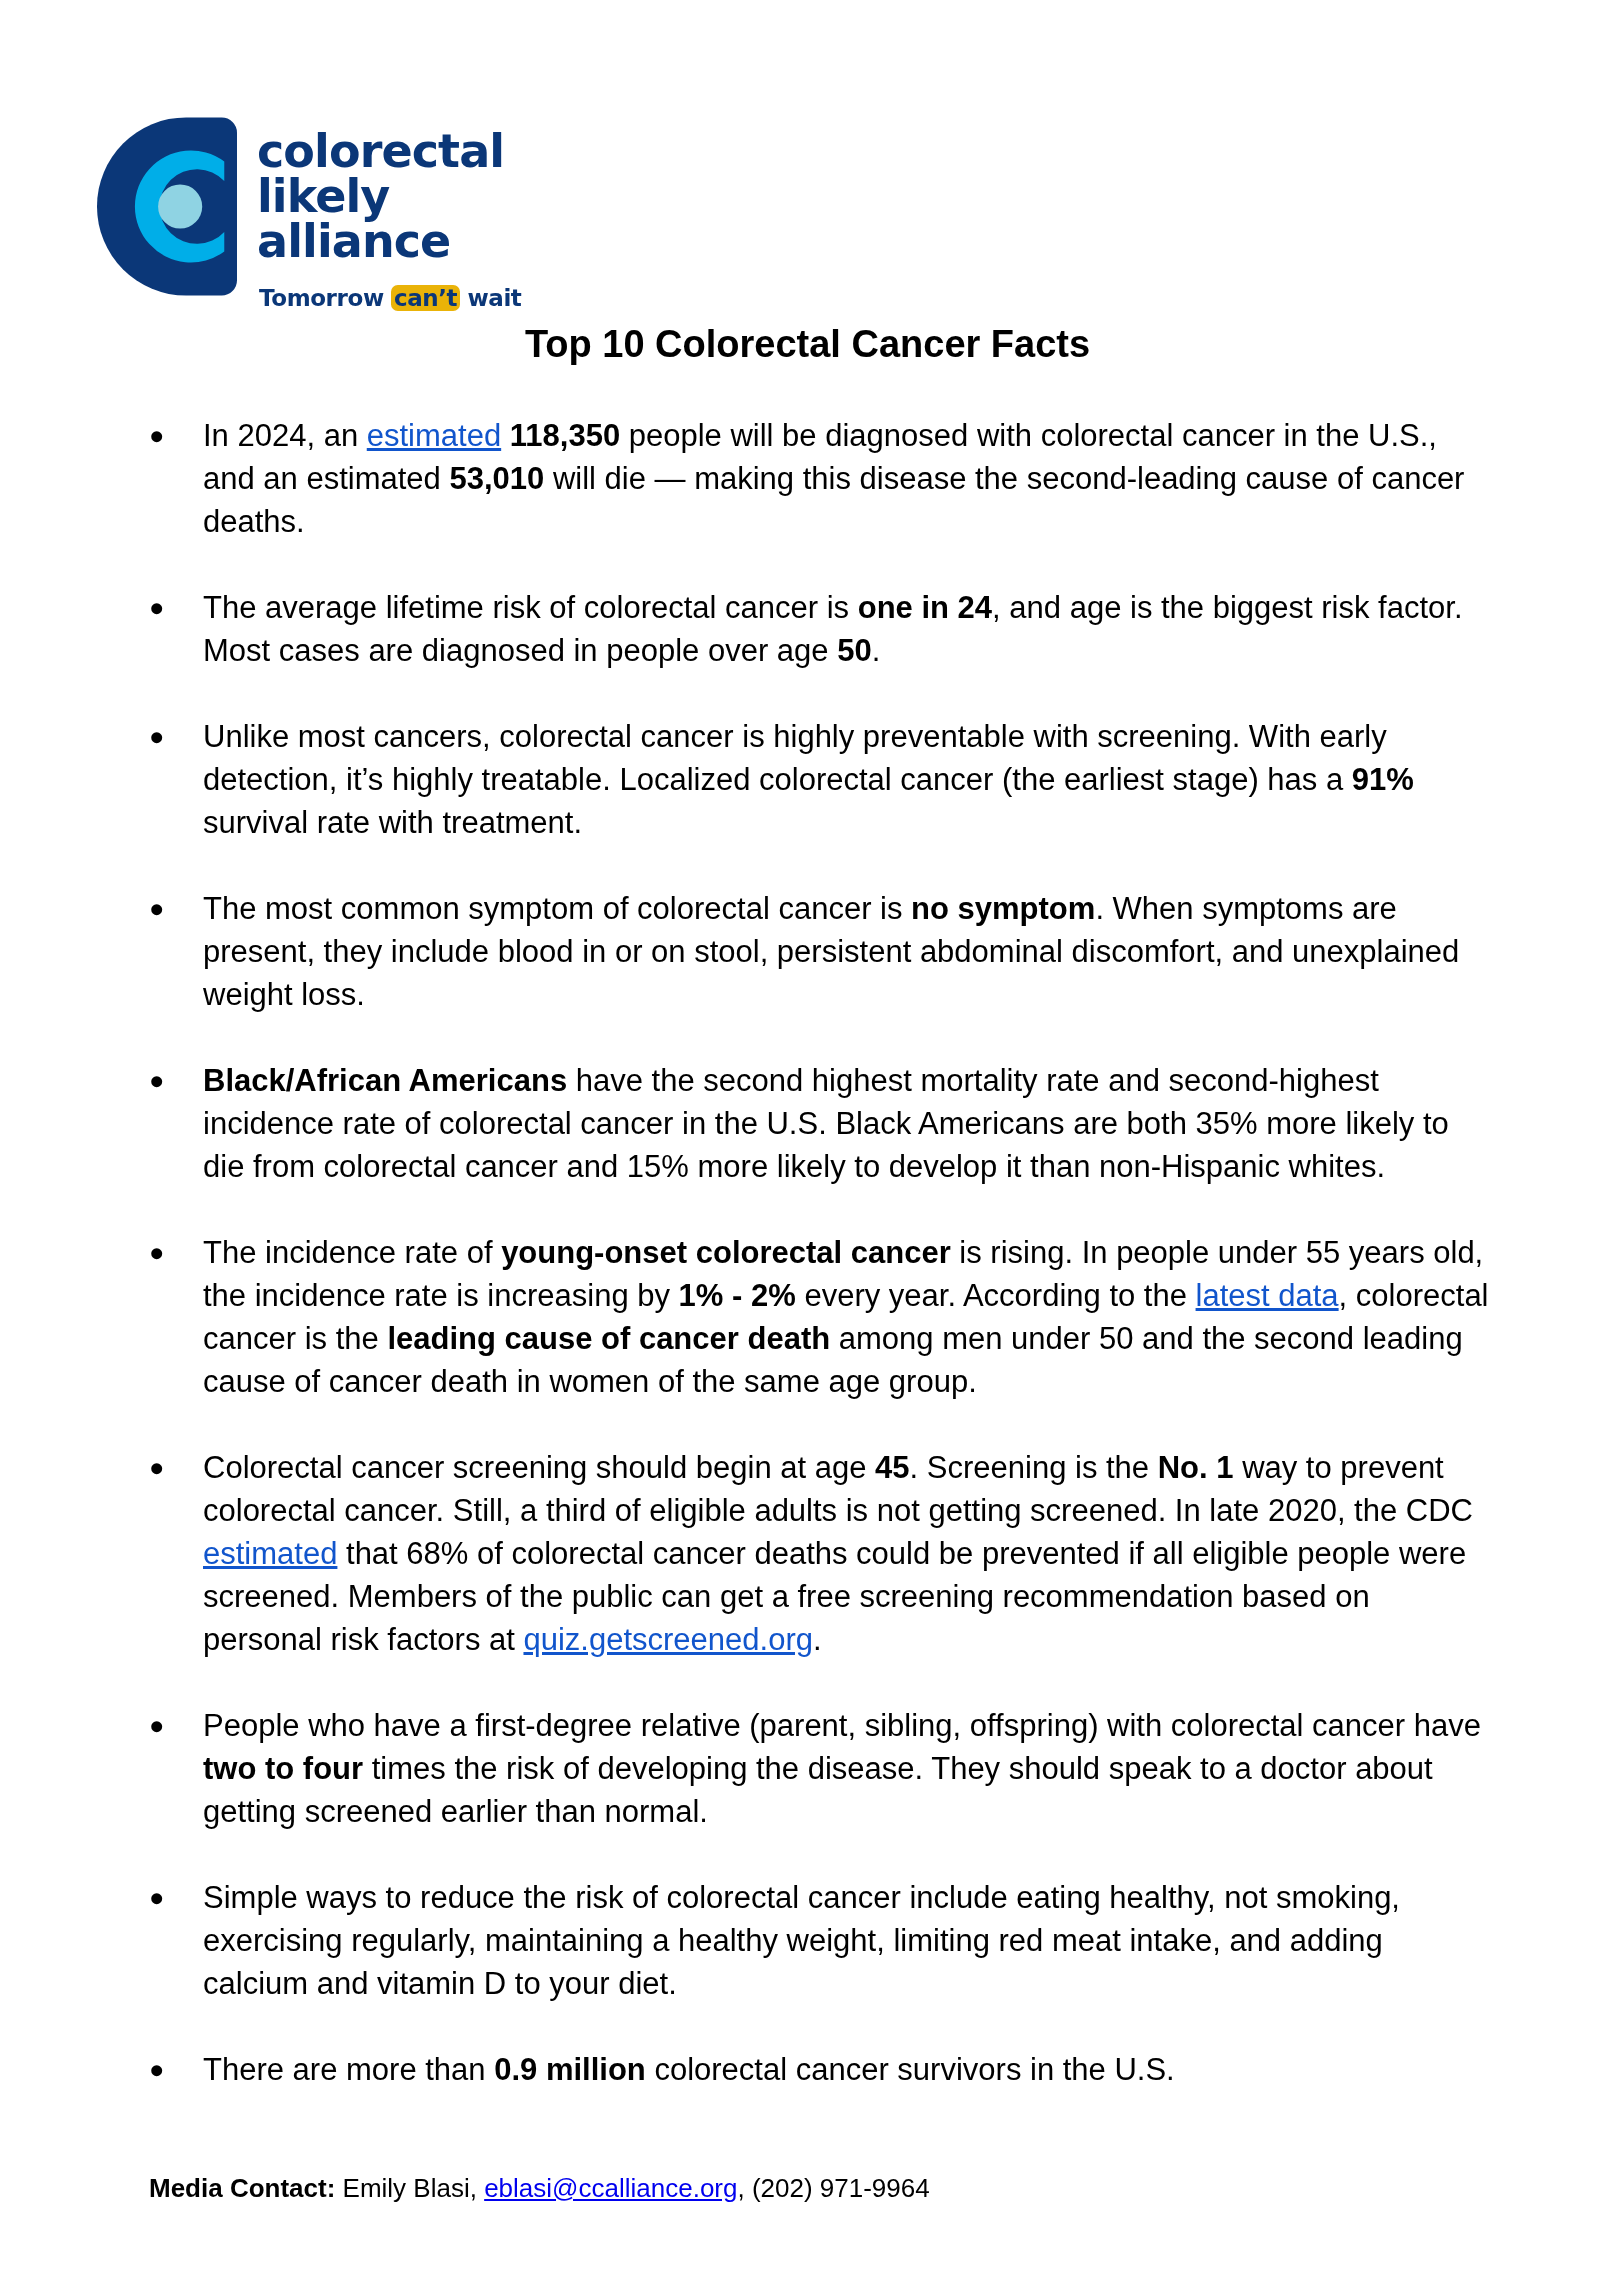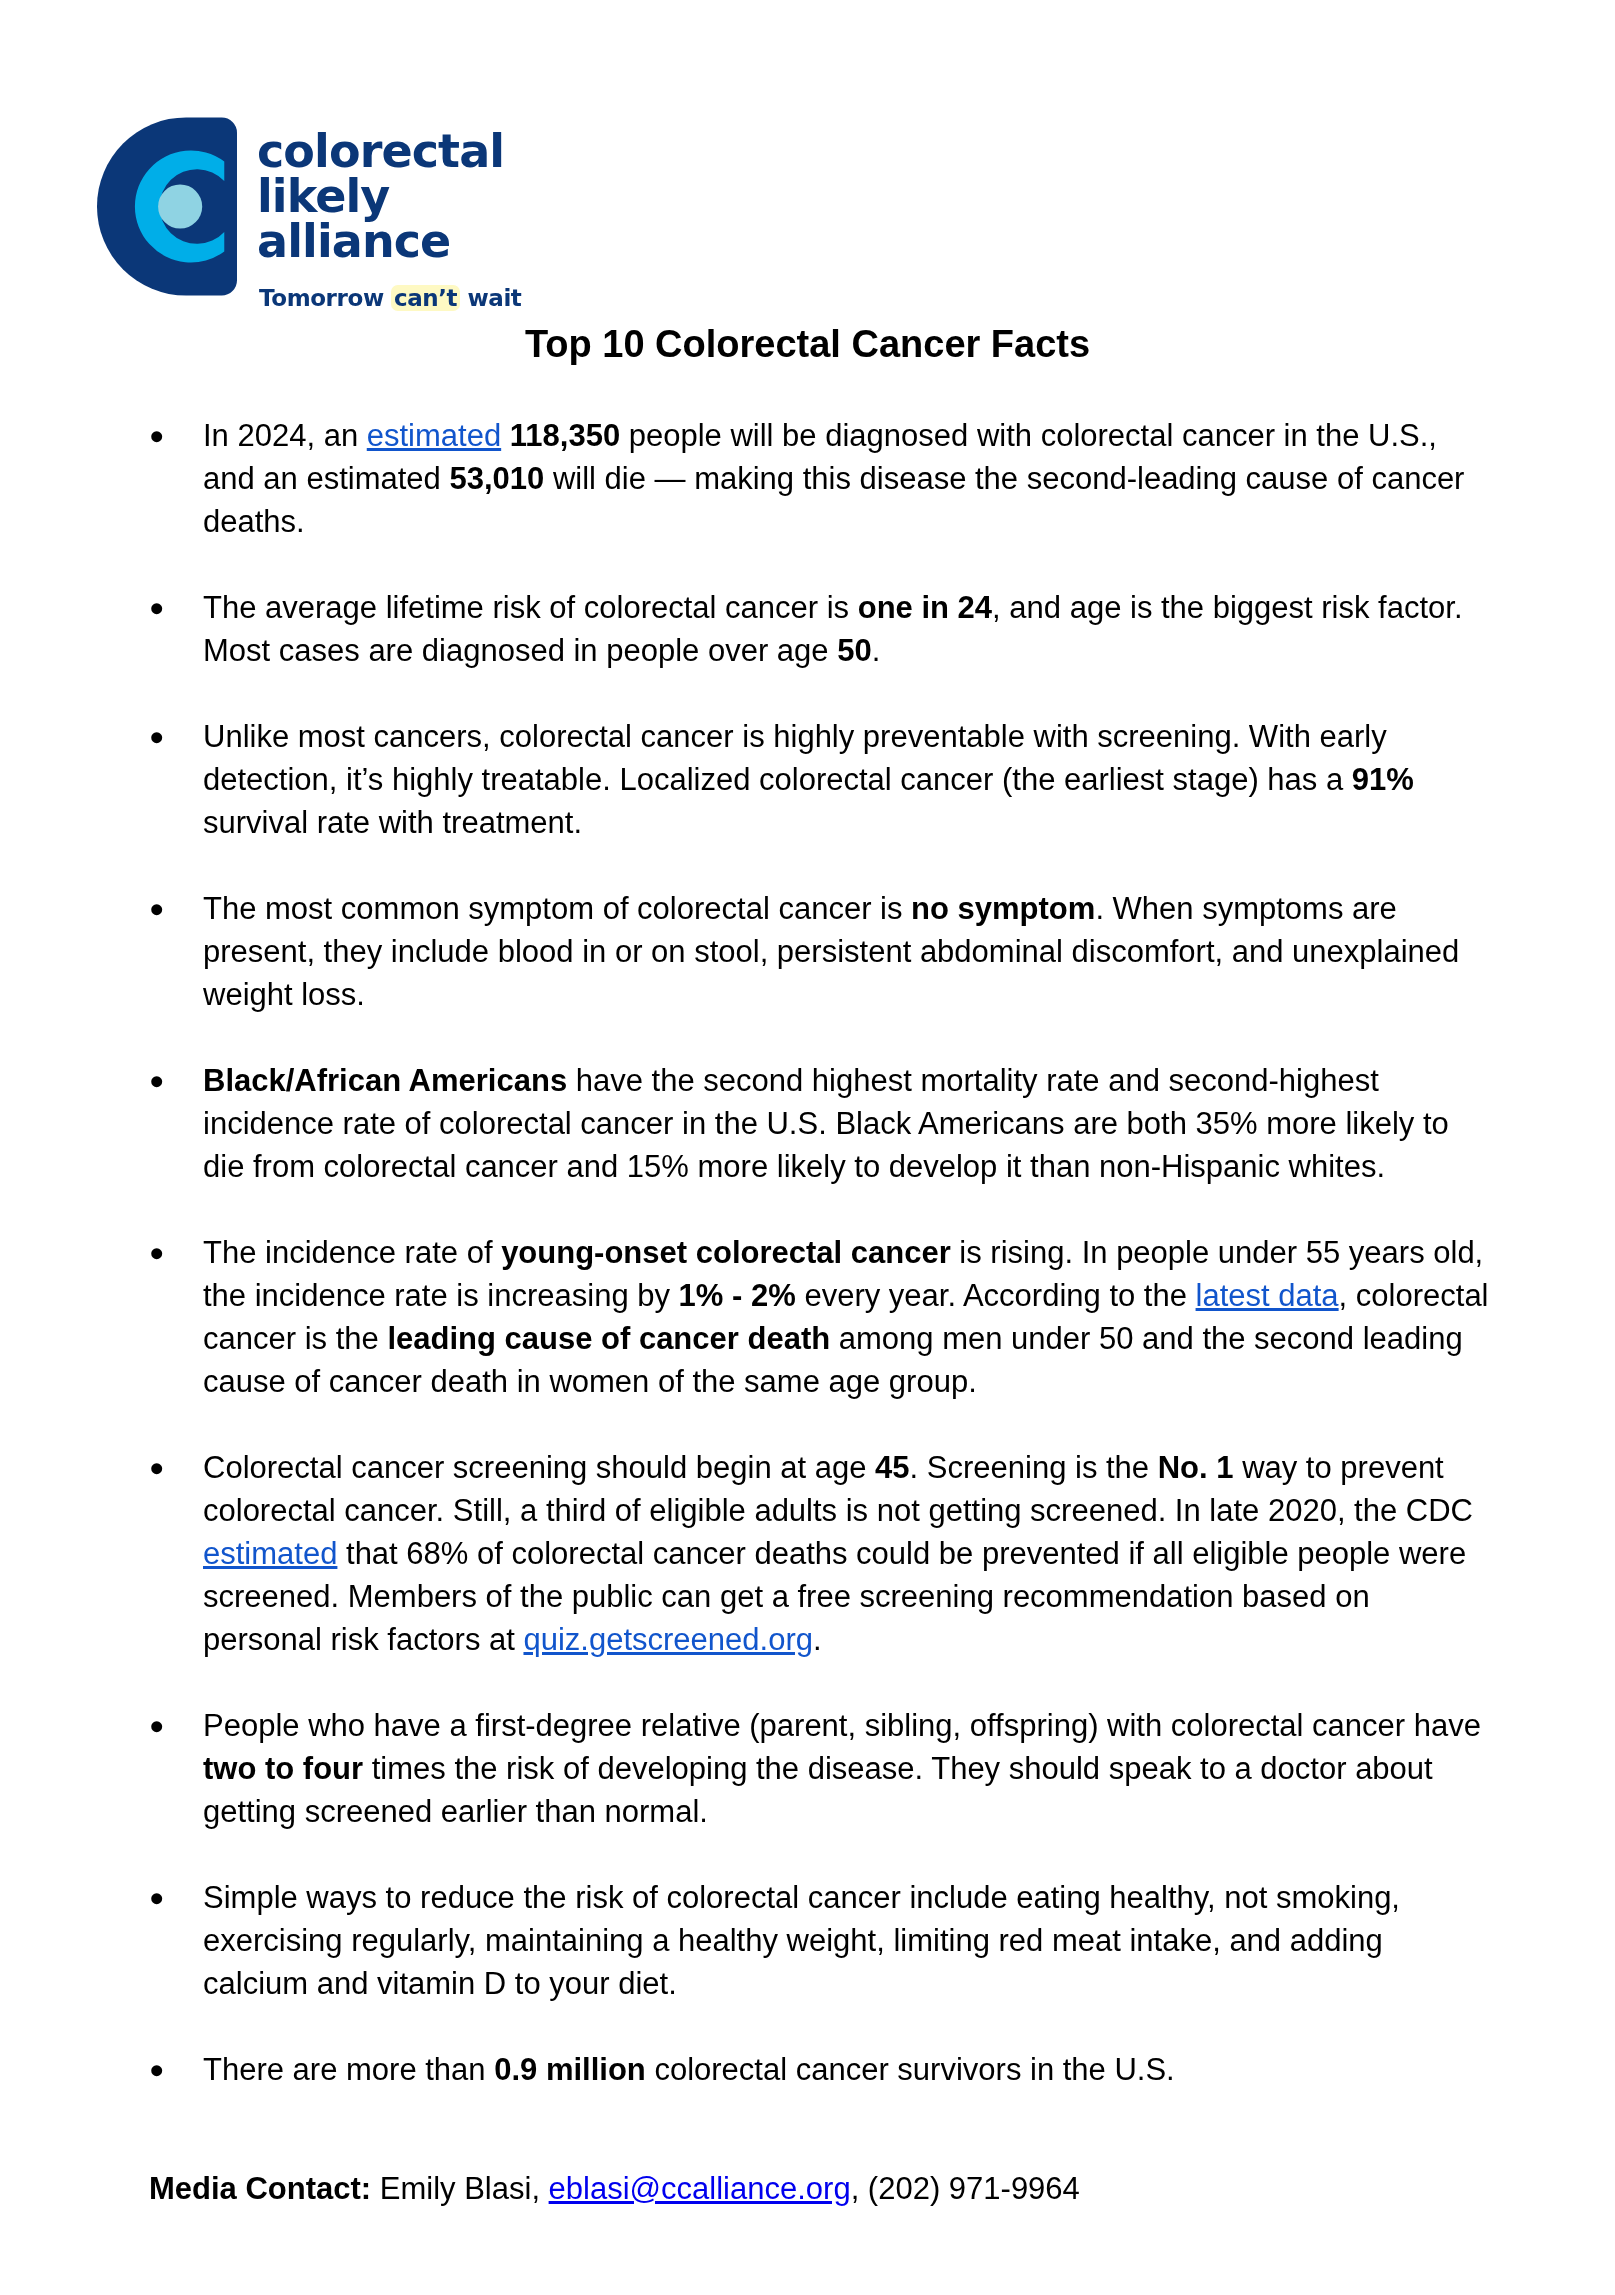--- a/index.html
+++ b/index.html
@@ -5,30 +5,30 @@
   html, body { margin:0; padding:0; background:#ffffff; }
   body { width:1615px; height:2295px; position:relative; overflow:hidden;
          font-family:"Liberation Sans", sans-serif; color:#000; }
   .logo { position:absolute; left:97px; top:85px; width:442px; height:204px;margin-top:32px; }
   .logo-mark { position:absolute; left:0; top:0; width:140px; height:179px; }
   .logo-word { position:absolute; left:160px; top:12px; font-family:"DejaVu Sans", sans-serif;
                font-size:46px; line-height:44px; color:#0b3778; font-weight:bold; letter-spacing:-0.9px; }
   .logo-word div { height:45px; }
   .tagline { position:absolute; left:162px; top:168px; font-family:"DejaVu Sans", sans-serif;
              font-size:23px; font-weight:bold; color:#0b3778; letter-spacing:-0.4px; }
-  .tagline .hl { background:#fef9c3; border-radius:6.8px; padding:0 2.6px; color:#0b3778; }
+  .tagline .hl { background:#eab308; border-radius:6.8px; padding:0 2.6px; color:#0b3778; }
   .title { position:absolute; left:0; width:1615px; top:323px; text-align:center;
            font-size:38px; font-weight:bold; }
   .list { position:absolute; left:149px; top:414px; width:1343px; margin:0; padding:0; list-style:none; }
   .item { position:relative; padding-left:54px; font-size:31px; line-height:43px; margin-bottom:43px; }
   .bullet { position:absolute; left:0; top:0; font-size:25.5px; }
   a.link { color:#1155cc; text-decoration:underline; }
   a.mail { color:#0000ee; text-decoration:underline; }
   b { font-weight:bold; }
-  .contact { position:absolute; left:149px; top:2167px; font-size:31px; line-height:43px; }
+  .contact { position:absolute; left:149px; top:2167px; font-size:26px; line-height:43px; }
 </style>
 </head>
 <body>
 
 <div class="logo">
   <svg class="logo-mark" viewBox="0 0 165 210">
     <path d="M105,0 h42 a18,18 0 0 1 18,18 v174 a18,18 0 0 1 -18,18 h-42 a105,105 0 0 1 0,-210 z" fill="#0b3778"></path>
     <path d="M150,52 A66,66 0 1 0 150,158 L150,135 A44,44 0 1 1 150,75 Z" fill="#00aee8"></path>
     <circle cx="98" cy="105" r="26" fill="#8fd3e3"></circle>
   </svg>

